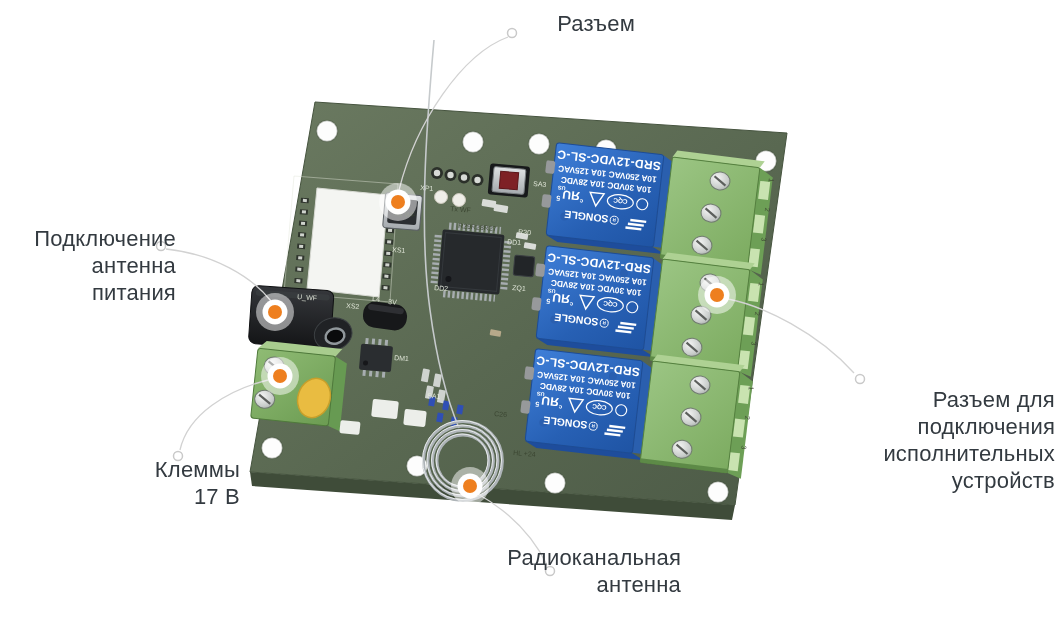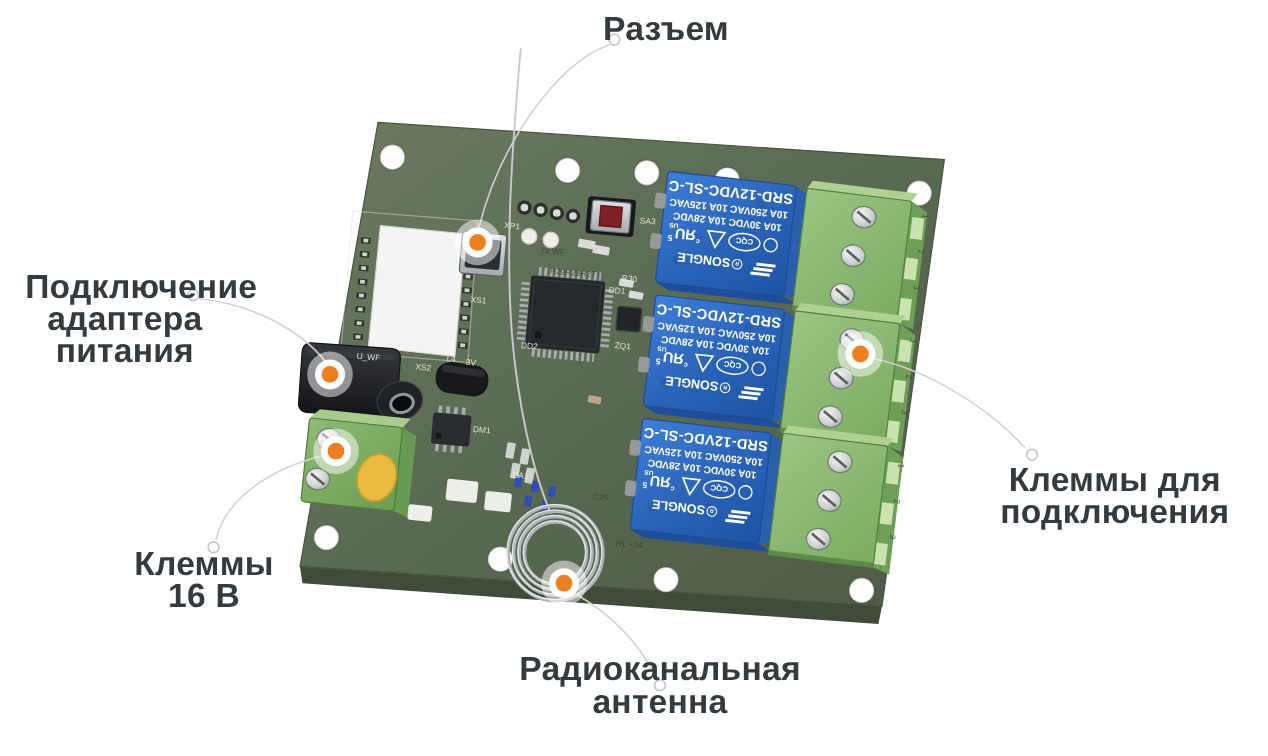--- a/index.html
+++ b/index.html
@@ -1,20 +1,20 @@
 <!DOCTYPE html>
 <html><head>
 <meta charset="utf-8">
 <style>
   html,body{margin:0;padding:0;background:#fff;}
   .stage{position:relative;width:1057px;height:630px;background:#ffffff;overflow:hidden;
          font-family:"Liberation Sans",sans-serif;}
   .scene{position:absolute;left:0;top:0;}
-  .callout-label{position:absolute;color:#333a40;font-size:28px;line-height:27px;
-                 text-align:center;letter-spacing:.2px;font-weight:bold;}
+  .callout-label{position:absolute;color:#333a40;font-size:22px;line-height:27px;
+                 text-align:right;letter-spacing:.2px;}
   svg text{font-family:"Liberation Sans",sans-serif;}
   .ss{font-size:7px;fill:#e7ecdf;opacity:.92;}
   .ssd{font-size:7px;fill:#39432f;opacity:.9;}
   .rtx{fill:#ffffff;font-weight:bold;}
 </style>
 </head>
 <body>
 
 <div class="stage">
 
@@ -301,31 +301,32 @@
   <use href="#hotspot" transform="translate(275 312)"></use>
   <use href="#hotspot" transform="translate(280 376)"></use>
   <use href="#hotspot" transform="translate(470 486)"></use>
   <use href="#hotspot" transform="translate(717 295)"></use>
 </svg>
 
 <div class="callout-label" style="left:475px;top:10px;width:160px;">
   <div>Разъем</div>
 </div>
 
-<div class="callout-label" style="left:21px;top:225px;width:166px;">
+<div class="callout-label" style="left:10px;top:225px;width:166px;">
   <div>Подключение</div>
-  <div>адаптера питания</div>
+  <div>антенна питания</div>
 </div>
 
 <div class="callout-label" style="left:100px;top:456px;width:140px;">
   <div>Клеммы</div>
-  <div>16 В</div>
+  <div>17 В</div>
 </div>
 
 <div class="callout-label" style="left:419px;top:544px;width:262px;">
   <div>Радиоканальная антенна</div>
 </div>
 
 <div class="callout-label" style="left:803px;top:386px;width:252px;">
-  <div>Клеммы для подключения</div>
+  <div>Разъем для подключения</div>
+  <div>исполнительных устройств</div>
 </div>
 
 </div>
 
 </body></html>

